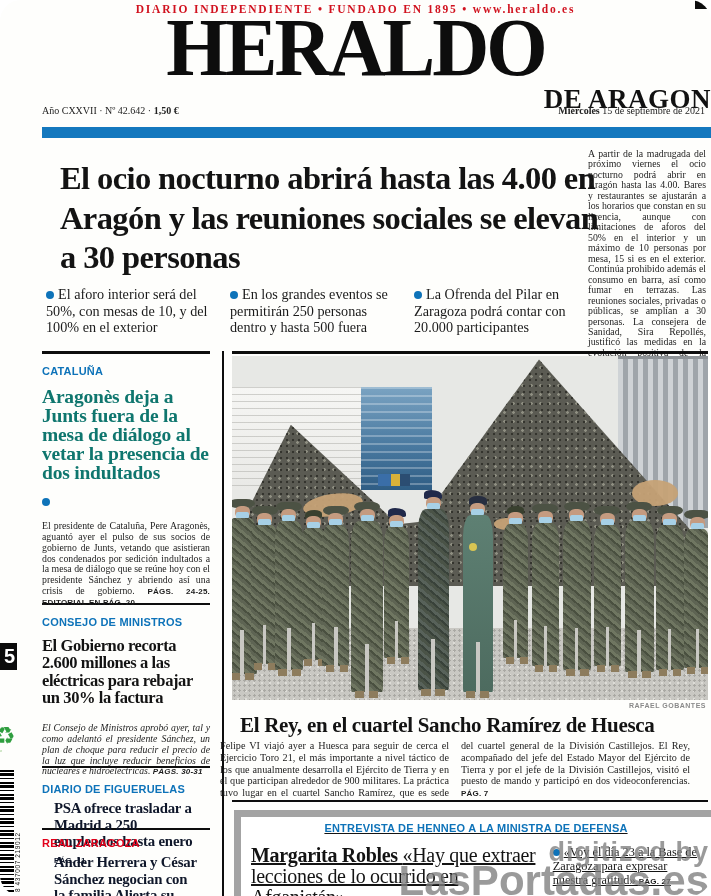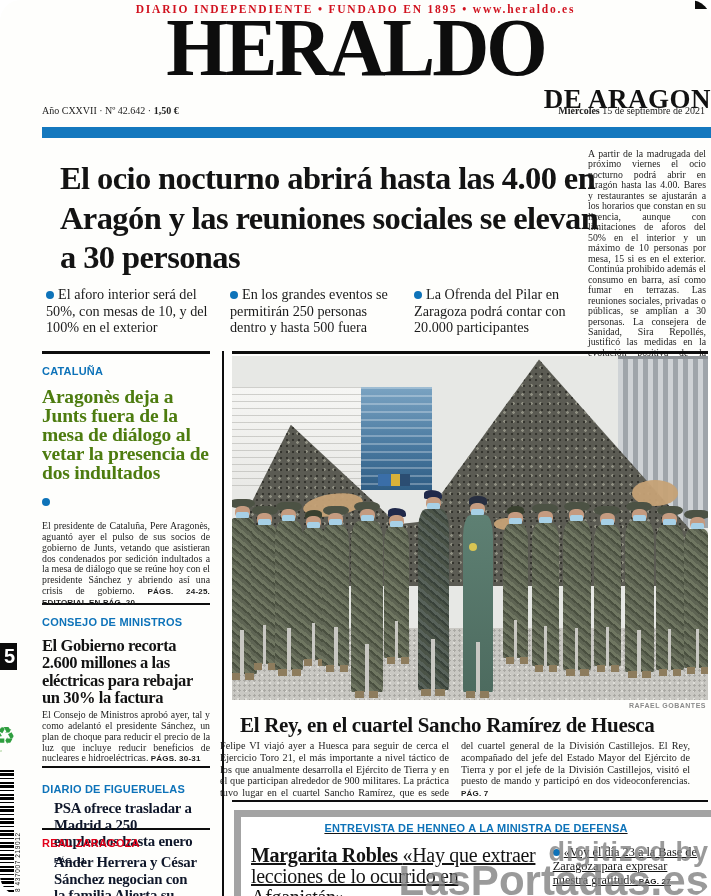--- a/index.html
+++ b/index.html
@@ -38,26 +38,26 @@
   .r-l2{left:42px;top:766px;width:168px;height:1.5px;}
   .r-l3{left:42px;top:828px;width:168px;height:1.5px;}
   .r-caption{left:232px;top:800px;width:476px;height:2px;}
 
   
   .lcol{position:absolute;left:42px;width:168px;}
   .kicker{font-family:"Liberation Sans",sans-serif;font-weight:bold;font-size:11px;
           letter-spacing:.2px;color:#0e73b9;}
   .kicker.red{color:#e2001a;}
   .sec-cat{top:361px;}
-  .sec-cat h2{margin:8px 0 0;font-size:19.5px;line-height:.98;letter-spacing:-0.2px;color:#4d7c0f;}
+  .sec-cat h2{margin:8px 0 0;font-size:19.5px;line-height:.98;letter-spacing:-0.2px;color:#0f766e;}
   .sub-bullet{margin-top:11px;font-size:13.8px;line-height:1.15;color:#1a1a1a;}
   .body-txt{margin-top:12px;font-size:9.8px;line-height:1.1;text-align:justify;color:#1c1c1c;}
   .sec-con{top:612px;}
   .sec-con h2{margin:7px 0 0;font-size:16.5px;line-height:1.05;letter-spacing:-0.4px;color:#131313;}
-  .sec-con .body-txt{margin-top:4px;}
+  .sec-con .body-txt{margin-top:17px;font-style:italic;}
   .sec-fig{top:779px;}
   .sec-fig h3,.sec-rz h3{margin:3px 12px 0;font-size:14.8px;line-height:1.12;letter-spacing:-0.2px;color:#0f172a;}
   .sec-rz{top:833px;}
 
   
   .photo{position:absolute;left:232px;top:356px;width:476px;height:344px;background:#e7e8e5;overflow:hidden;}
   .ph-building{position:absolute;left:0;top:9%;width:42%;height:30%;
                background:linear-gradient(#f6f6f4,#e9e9e6);}
   .ph-building::after{content:"";position:absolute;inset:0;
                background:repeating-linear-gradient(180deg,rgba(175,175,170,.55) 0 1px,transparent 1px 7px);}

